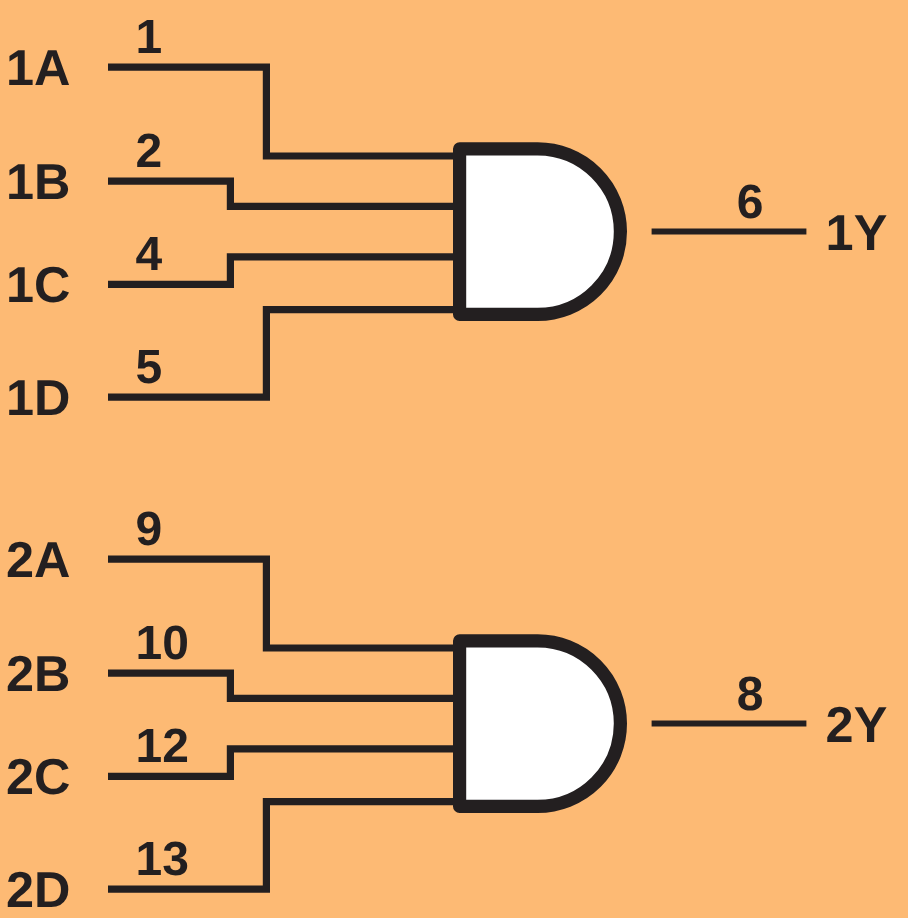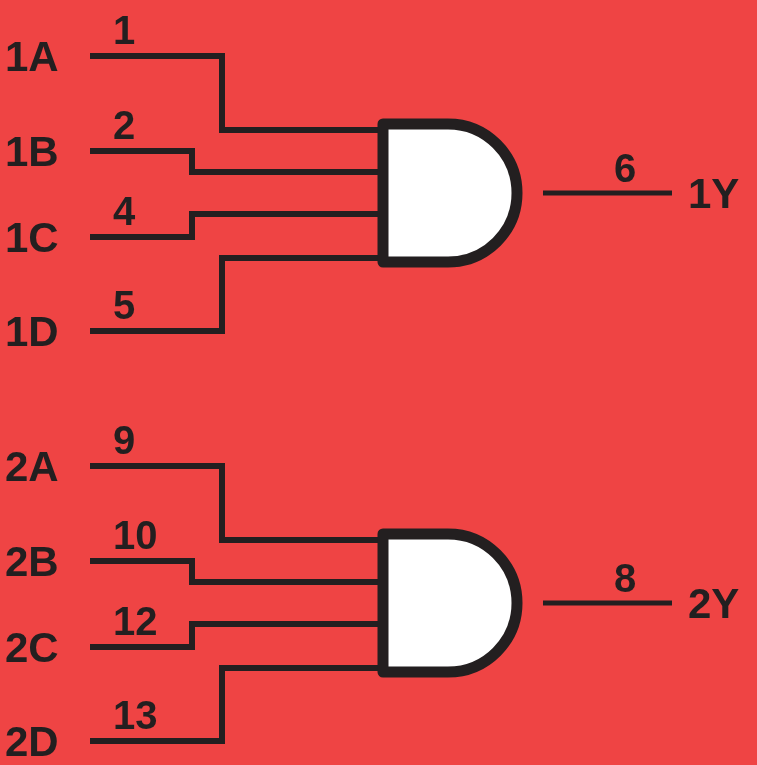--- a/index.html
+++ b/index.html
@@ -11,21 +11,21 @@
   body {
     width: 757px;
     height: 765px;
     font-family: "Liberation Sans", sans-serif;
     overflow: hidden;
   }
   #diagram-root {
     position: relative;
     width: 757px;
     height: 765px;
-    background: #ef4444;
+    background: #fdba74;
   }
   svg#logic-svg {
     display: block;
     width: 757px;
     height: 765px;
   }
   .wire {
     fill: none;
     stroke: #231f20;
     stroke-width: 6;

